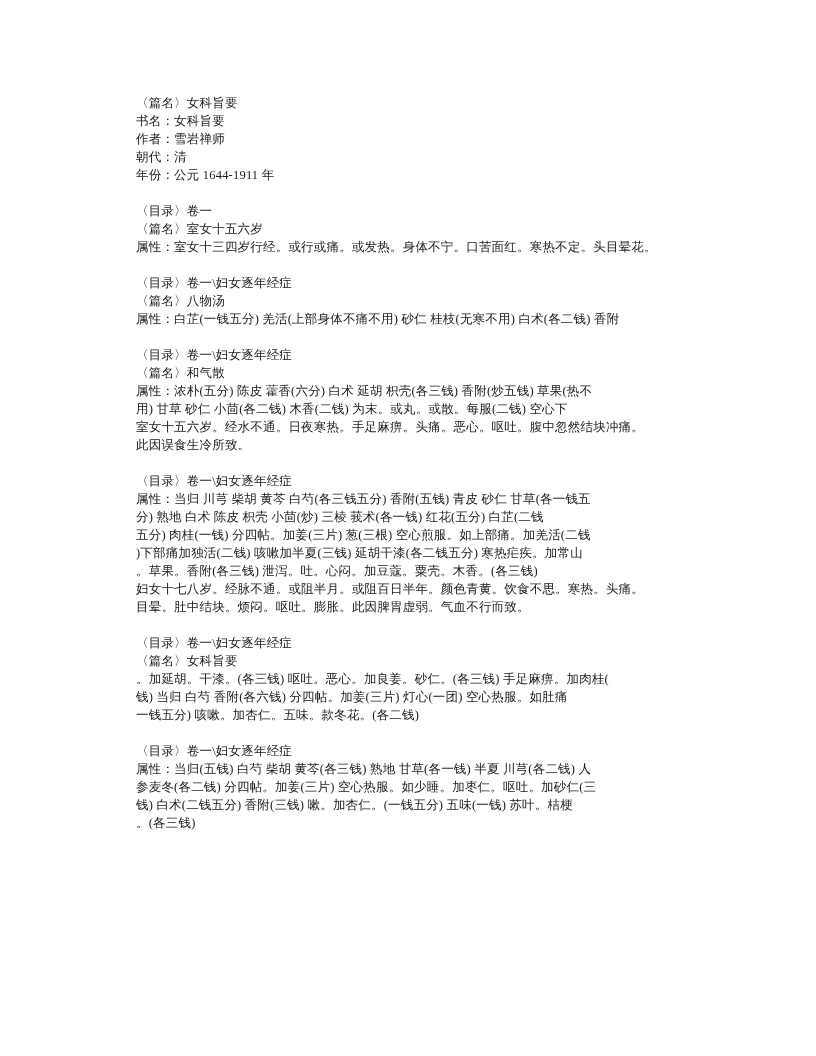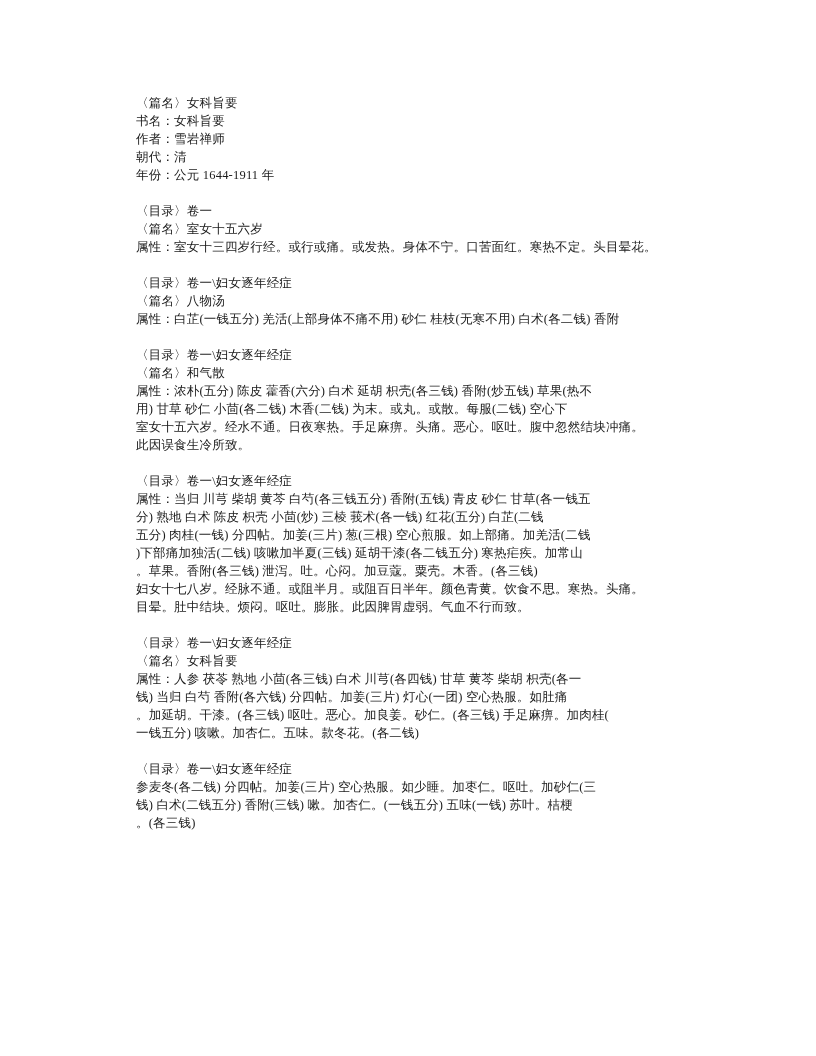--- a/index.html
+++ b/index.html
@@ -63,26 +63,26 @@
     <div class="line">)下部痛加独活(二钱) 咳嗽加半夏(三钱) 延胡干漆(各二钱五分) 寒热疟疾。加常山</div>
     <div class="line">。草果。香附(各三钱) 泄泻。吐。心闷。加豆蔻。粟壳。木香。(各三钱)</div>
     <div class="line">妇女十七八岁。经脉不通。或阻半月。或阻百日半年。颜色青黄。饮食不思。寒热。头痛。</div>
     <div class="line">目晕。肚中结块。烦闷。呕吐。膨胀。此因脾胃虚弱。气血不行而致。</div>
   </div>
   <div class="blank"></div>
 
   <div>
     <div class="line">〈目录〉卷一\妇女逐年经症</div>
     <div class="line">〈篇名〉女科旨要</div>
-    <div class="line">属性：人参 茯苓 熟地 小茴(各三钱) 白术 川芎(各四钱) 甘草 黄芩 柴胡 枳壳(各一</div>
+    <div class="line">。加延胡。干漆。(各三钱) 呕吐。恶心。加良姜。砂仁。(各三钱) 手足麻痹。加肉桂(</div>
     <div class="line">钱) 当归 白芍 香附(各六钱) 分四帖。加姜(三片) 灯心(一团) 空心热服。如肚痛</div>
-    <div class="line">。加延胡。干漆。(各三钱) 呕吐。恶心。加良姜。砂仁。(各三钱) 手足麻痹。加肉桂(</div>
     <div class="line">一钱五分) 咳嗽。加杏仁。五味。款冬花。(各二钱)</div>
   </div>
   <div class="blank"></div>
 
   <div>
     <div class="line">〈目录〉卷一\妇女逐年经症</div>
+    <div class="line">属性：当归(五钱) 白芍 柴胡 黄芩(各三钱) 熟地 甘草(各一钱) 半夏 川芎(各二钱) 人</div>
     <div class="line">参麦冬(各二钱) 分四帖。加姜(三片) 空心热服。如少睡。加枣仁。呕吐。加砂仁(三</div>
     <div class="line">钱) 白术(二钱五分) 香附(三钱) 嗽。加杏仁。(一钱五分) 五味(一钱) 苏叶。桔梗</div>
     <div class="line">。(各三钱)</div>
   </div>
 </div>
 
 </body></html>

